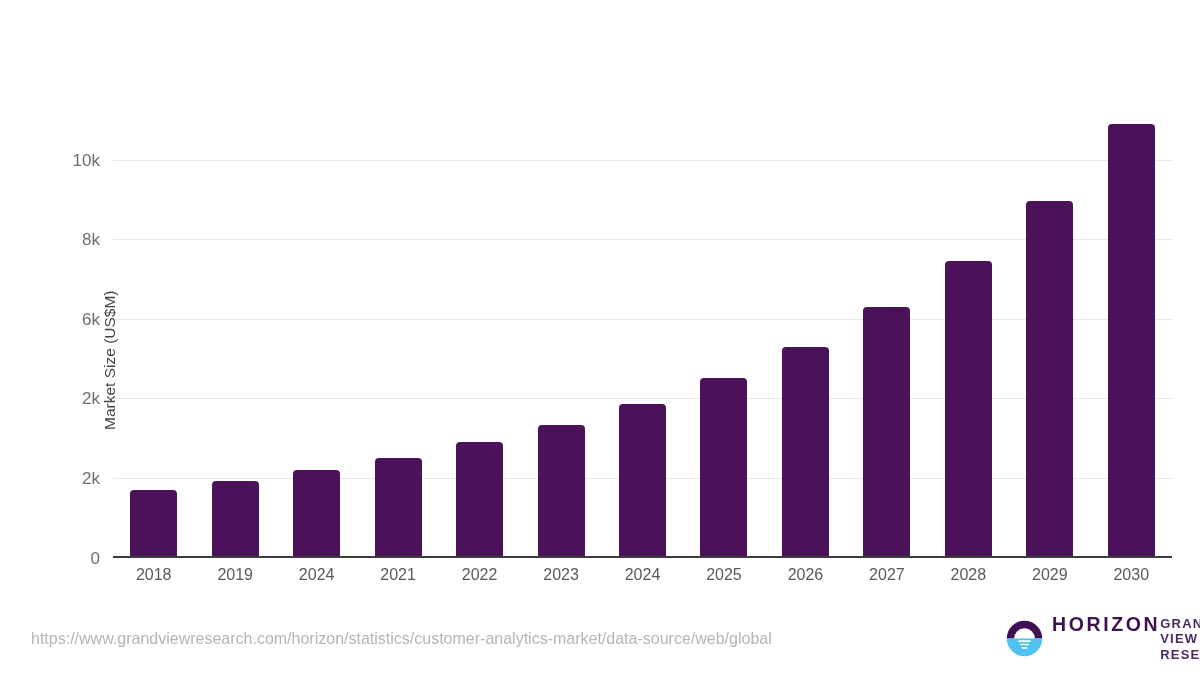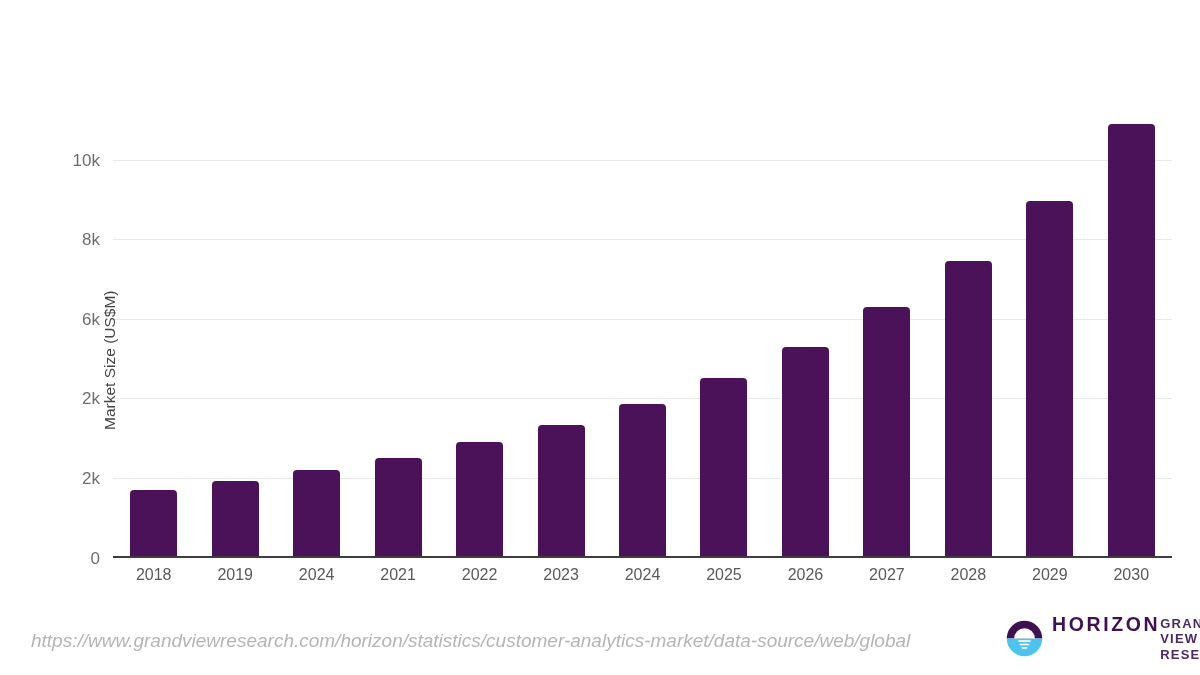--- a/index.html
+++ b/index.html
@@ -100,24 +100,23 @@
     color: #5a5a5a;
     text-align: center;
     white-space: nowrap;
   }
 
   
   .source-url {
     position: absolute;
     left: 31px;
     top: 630px;
-    font-size: 19px;
+    font-size: 16px;
     color: #b5b5b5;
     white-space: nowrap;
-    font-style: italic;
   }
 
   .logo {
     position: absolute;
     left: 1006px;
     top: 617px;
     width: 160px;
     height: 42px;
     display: flex;
     align-items: center;

